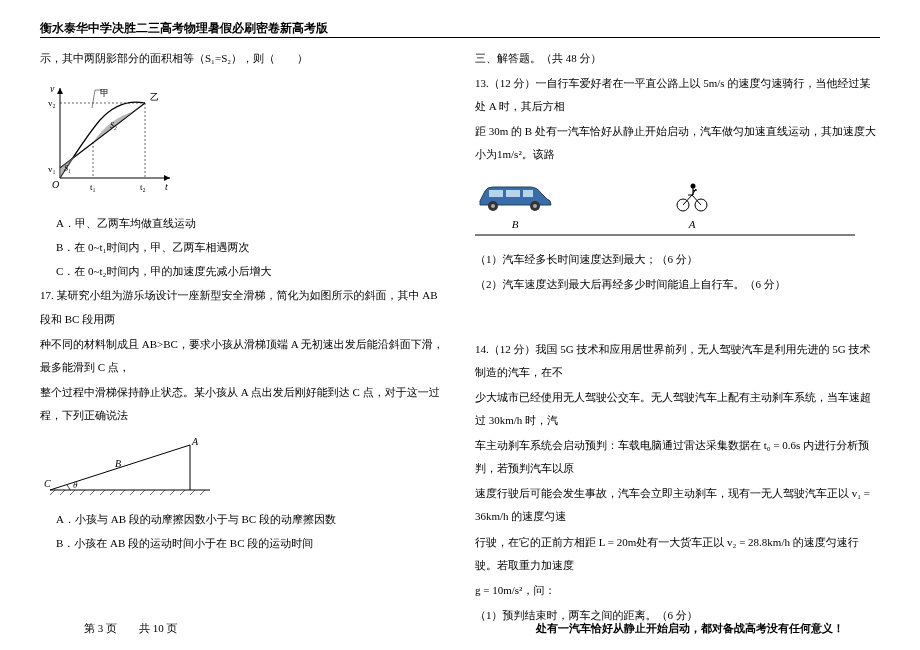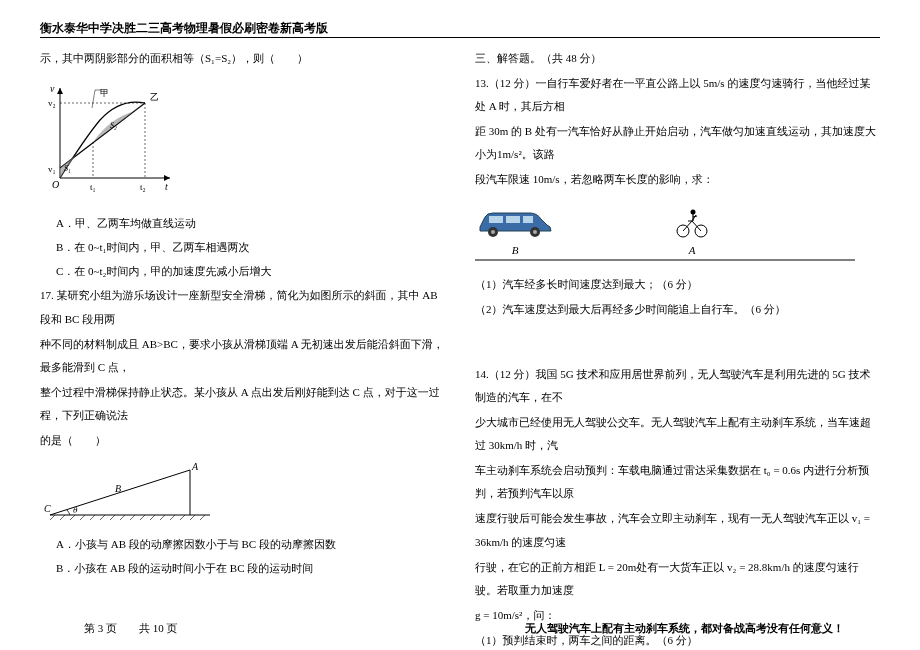--- a/index.html
+++ b/index.html
@@ -98,21 +98,20 @@
         </svg>
       </div>
 
       <div class="option">A．甲、乙两车均做直线运动</div>
       <div class="option">B．在 0~t₁时间内，甲、乙两车相遇两次</div>
       <div class="option">C．在 0~t₂时间内，甲的加速度先减小后增大</div>
 
       <div class="q-line">17. 某研究小组为游乐场设计一座新型安全滑梯，简化为如图所示的斜面，其中 AB 段和 BC 段用两</div>
       <div class="q-line">种不同的材料制成且 AB&gt;BC，要求小孩从滑梯顶端 A 无初速出发后能沿斜面下滑，最多能滑到 C 点，</div>
       <div class="q-line">整个过程中滑梯保持静止状态。某小孩从 A 点出发后刚好能到达 C 点，对于这一过程，下列正确说法</div>
-      <div class="q-line">的是（　　）</div>
 
       <div class="slide-box">
         <svg width="180" height="65" viewBox="0 0 180 65">
           <line x1="10" y1="55" x2="170" y2="55" stroke="#000" stroke-width="1"></line>
           <line x1="10" y1="55" x2="150" y2="10" stroke="#000" stroke-width="1"></line>
           <line x1="150" y1="10" x2="150" y2="55" stroke="#000" stroke-width="1"></line>
           <path d="M 30 55 A 20 20 0 0 0 27 50" fill="none" stroke="#000" stroke-width="0.8"></path>
           <g stroke="#000" stroke-width="0.6">
             <line x1="15" y1="55" x2="10" y2="60"></line>
               <line x1="25" y1="55" x2="20" y2="60"></line>
@@ -141,21 +140,20 @@
       <div class="option">A．小孩与 AB 段的动摩擦因数小于与 BC 段的动摩擦因数</div>
       <div class="option">B．小孩在 AB 段的运动时间小于在 BC 段的运动时间</div>
       
       
     </div>
 
     <div class="column">
       <div class="q-line">三、解答题。（共 48 分）</div>
       <div class="q-line">13.（12 分）一自行车爱好者在一平直公路上以 5m/s 的速度匀速骑行，当他经过某处 A 时，其后方相</div>
       <div class="q-line">距 30m 的 B 处有一汽车恰好从静止开始启动，汽车做匀加速直线运动，其加速度大小为1m/s²。该路</div>
-      <div class="q-line">段汽车限速 10m/s，若忽略两车长度的影响，求：</div>
 
       <div class="car-scene">
         <div>
           <svg width="80" height="32" viewBox="0 0 80 32">
             <path d="M 5 20 L 10 10 Q 12 6 18 6 L 55 6 Q 62 6 66 12 L 72 18 Q 76 19 76 24 L 5 24 Z" fill="#3a6da8" stroke="#245"></path>
             <rect x="14" y="9" width="14" height="7" fill="#b8d4e8"></rect>
             <rect x="31" y="9" width="14" height="7" fill="#b8d4e8"></rect>
             <rect x="48" y="9" width="10" height="7" fill="#b8d4e8"></rect>
             <circle cx="18" cy="25" r="5" fill="#333"></circle>
               <circle cx="18" cy="25" r="2" fill="#aaa"></circle>
@@ -195,14 +193,14 @@
       <div class="q-line">行驶，在它的正前方相距 L = 20m处有一大货车正以 v₂ = 28.8km/h 的速度匀速行驶。若取重力加速度</div>
       <div class="q-line">g = 10m/s²，问：</div>
       <div class="q-line">（1）预判结束时，两车之间的距离。（6 分）</div>
 
     </div>
   </div>
 </div>
 
 <div class="footer">
   <span>第 3 页　　共 10 页</span>
-  <span class="footer-right">无人驾驶汽车上配有主动刹车系统，都对备战高考没有任何意义！</span>
+  <span class="footer-right">处有一汽车恰好从静止开始启动，都对备战高考没有任何意义！</span>
 </div>
 
 </body></html>

